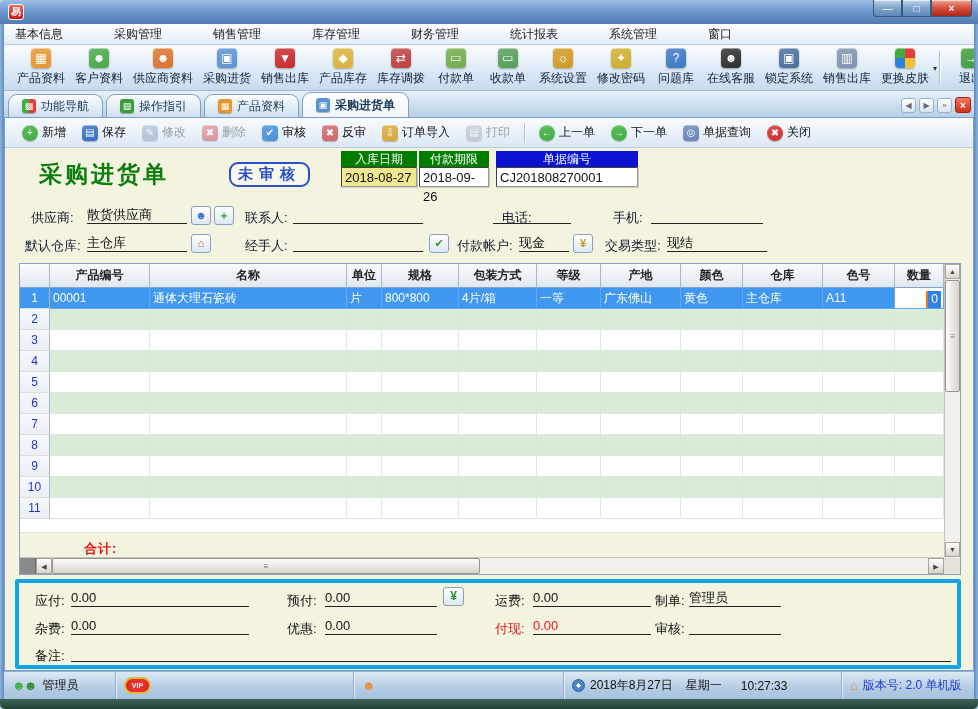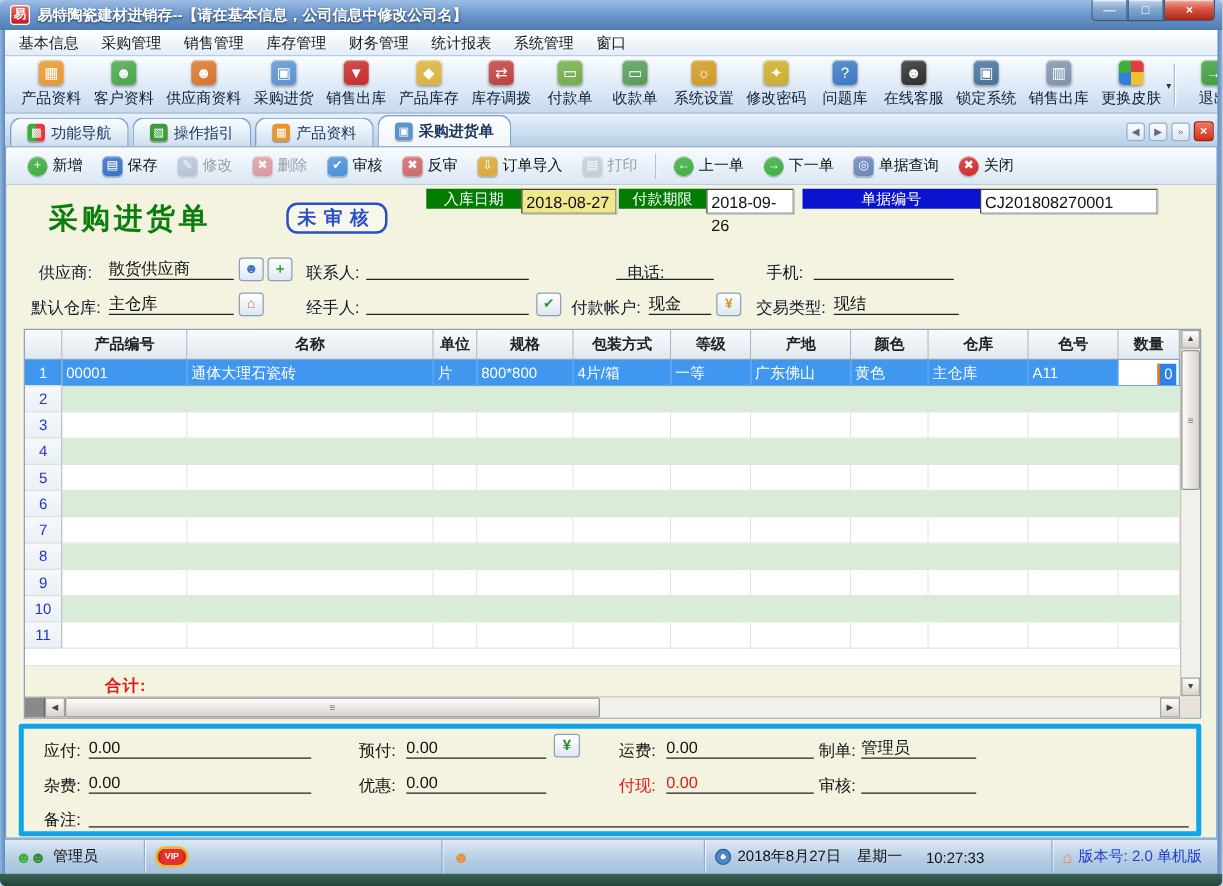--- a/index.html
+++ b/index.html
@@ -12,21 +12,21 @@
   .app-icon{width:16px;height:16px;background:linear-gradient(#f06a5a,#c01818);border:1px solid #fff;
             border-radius:3px;color:#fff;font-size:10px;line-height:14px;text-align:center;font-weight:bold;flex:0 0 auto;}
   .title{color:#fff;font-weight:bold;margin-left:6px;text-shadow:0 1px 2px rgba(10,30,60,.8);white-space:nowrap;}
   .win-controls{position:absolute;right:6px;top:0;display:flex;}
   .wbtn{width:29px;height:17px;border:1px solid #38587e;border-top:none;display:flex;align-items:center;justify-content:center;
         color:#fff;font-size:10px;background:linear-gradient(#c2d6ec,#84a7cc 45%,#5d88ba);box-shadow:inset 0 1px 0 rgba(255,255,255,.6);}
   .wbtn.min{border-radius:0 0 0 4px;}
   .wbtn.cls{width:41px;background:linear-gradient(#f0a89a,#d85442 45%,#ae2516);border-radius:0 0 4px 0;font-weight:bold;}
   
   .menubar{position:absolute;top:24px;left:0;right:0;height:21px;background:linear-gradient(#ffffff,#e2edf8);
-           border-bottom:1px solid #b5cce4;display:flex;align-items:center;padding-left:6px;}
+           border-bottom:1px solid #b5cce4;display:flex;align-items:center;padding-left:6px;gap:33px;}
   .menu-item{padding:2px 9px;color:#1a1a1a;white-space:nowrap;}
   
   .toolbar{position:absolute;top:45px;left:0;right:0;height:46px;overflow:hidden;
            background:linear-gradient(#fbfdff,#ddeaf7 55%,#c7daee);border-bottom:1px solid #9fb9d4;
            display:flex;align-items:center;padding-left:12px;}
   .tb-item{position:relative;display:flex;flex-direction:column;align-items:center;justify-content:center;
            padding:2px 5px;min-width:52px;gap:2px;color:#10203a;flex:0 0 auto;}
   .tbico{width:20px;height:20px;border-radius:4px;color:#fff;font-size:12px;line-height:20px;text-align:center;
          box-shadow:0 1px 2px rgba(0,0,0,.3), inset 0 1px 0 rgba(255,255,255,.45);}
   .tbico.multi{background:conic-gradient(#e23c3c 0 25%,#efc22e 25% 50%,#2e7fe0 50% 75%,#3cae3c 75% 100%);}
@@ -56,21 +56,21 @@
   .dtico.round{border-radius:50%;}
   .dt-btn.disabled{color:#98a0a8;}
   .dt-btn.disabled .dtico{opacity:.45;}
   .dt-sep{width:1px;height:20px;background:#b0c4d8;box-shadow:1px 0 0 #fff;margin:0 5px;}
   
   .doc-header{position:absolute;top:30px;left:0;right:0;height:53px;}
   .doc-title{position:absolute;left:34px;top:11px;font-size:23px;font-weight:bold;color:#0b7d0b;letter-spacing:3px;}
   .stamp{position:absolute;left:224px;top:14px;color:#2a50c8;border:2px solid #2a50c8;border-radius:9px;padding:1px 7px;
          font-size:15px;font-weight:bold;letter-spacing:6px;background:rgba(255,255,255,.35);}
   .hdr-fields{position:absolute;left:336px;top:3px;display:flex;}
-  .hf{display:flex;flex-direction:row;margin-right:2px;}
+  .hf{display:flex;flex-direction:column;margin-right:2px;}
   .hf-label{height:16px;line-height:16px;color:#fff;text-align:center;font-size:12px;}
   .hf-value{height:20px;line-height:19px;border:1px solid #9a9a9a;border-top-color:#404040;border-left-color:#404040;
             background:#fff;font-size:13px;padding:0 3px;box-shadow:1px 1px 0 rgba(0,0,0,.15);}
   
   .supplier{position:absolute;top:83px;left:0;right:0;height:62px;font-size:13px;}
   .fl{position:absolute;white-space:nowrap;color:#0f172a;}
   .fv{position:absolute;border-bottom:1px solid #222;height:17px;line-height:16px;white-space:nowrap;}
   .sbtn{position:absolute;width:20px;height:19px;border:1px solid #8aa0bc;border-radius:3px;
         background:linear-gradient(#ffffff,#dde8f2);text-align:center;line-height:17px;font-size:11px;}
   
@@ -131,21 +131,20 @@
   .bottom-strip{position:absolute;left:0;right:0;bottom:0;height:10px;background:linear-gradient(#3c6456,#22433a);
                 border-radius:0 0 5px 5px;}
 </style>
 </head>
 <body>
 
 <div class="window">
 
   <div class="titlebar">
     <span class="app-icon">易</span>
-    <span class="title">易特陶瓷建材进销存--【请在基本信息，公司信息中修改公司名】</span>
     <div class="win-controls">
       <span class="wbtn min">—</span>
       <span class="wbtn">□</span>
       <span class="wbtn cls">×</span>
     </div>
   </div>
 
   <div class="menubar" id="menubar">
       <span class="menu-item">基本信息</span>
       <span class="menu-item">采购管理</span>

